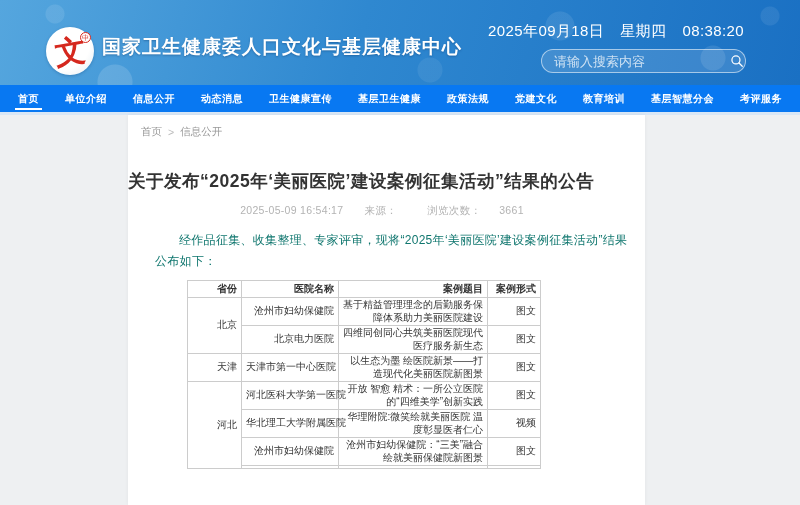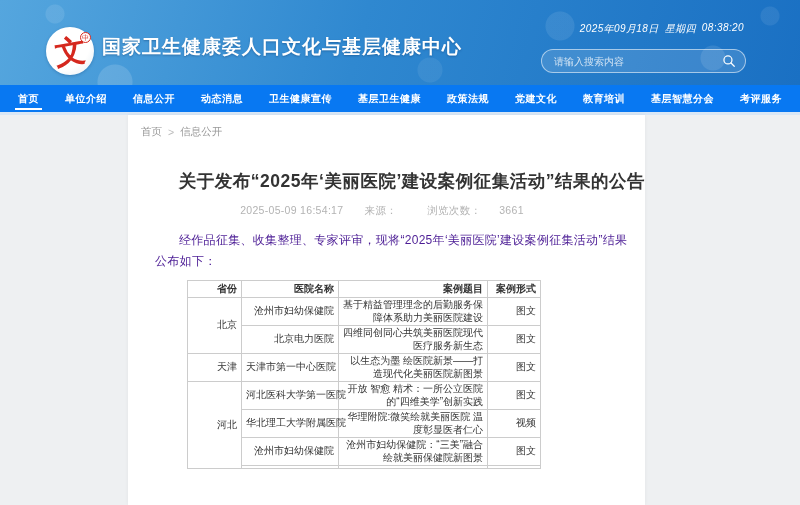--- a/index.html
+++ b/index.html
@@ -37,32 +37,32 @@
     position:absolute; top:5px; right:3px; width:11px; height:11px; border-radius:50%;
     border:1px solid #d5281e; color:#d5281e; font-size:7px; line-height:9px;
     text-align:center; background:#fff;
   }
   .site-title {
     position:absolute; left:102px; top:34px; color:#ffffff;
     font-size:19px; font-weight:bold; letter-spacing:1px;
     text-shadow:0 1px 2px rgba(0,40,90,.35); white-space:nowrap;
   }
   .datetime {
-    position:absolute; top:22px; right:56px; display:flex; gap:6px;
-    color:#ffffff; font-size:10px; letter-spacing:.4px;font-style:italic;
+    position:absolute; top:22px; right:56px; display:flex; gap:16px;
+    color:#ffffff; font-size:15px; letter-spacing:.4px;
   }
   .search-box {
     position:absolute; left:541px; top:49px; width:205px; height:24px;
     border:1px solid rgba(255,255,255,.55); border-radius:12px;
     background:rgba(255,255,255,.13);
     display:flex; align-items:center; padding:0 9px 0 12px;
   }
   .search-input {
     flex:1; background:transparent; border:none; outline:none;
-    color:#ffffff; font-size:10px; font-family:inherit;
+    color:#ffffff; font-size:13px; font-family:inherit;
   }
   .search-input::placeholder { color:rgba(255,255,255,.75); }
   .search-icon-btn { display:flex; align-items:center; cursor:pointer; background:none; border:none; padding:0; }
 
   
   .main-nav {
     position:absolute; top:85px; left:0; width:800px; height:27px;
     background:#0878f2; display:flex; justify-content:center; align-items:stretch;
   }
   .nav-item {
@@ -83,29 +83,29 @@
     background:#ffffff; overflow:hidden; box-shadow:0 0 4px rgba(0,0,0,.05);
   }
   .breadcrumb {
     padding:10px 0 0 13px; font-size:10.5px; color:#999;
     display:flex; gap:6px; align-items:center;
   }
   .bc-link { color:#999; cursor:pointer; }
   .bc-sep  { color:#bbb; }
 
   .article-title {
-    margin-top:30px; text-align:right;
+    margin-top:30px; text-align:left;
     font-size:17.5px; font-weight:bold; color:#333; letter-spacing:.5px;
   }
   .article-meta {
     margin-top:11px; text-align:center; font-size:10.5px; color:#b3b3b3; letter-spacing:.3px;
   }
   .article-meta span { margin:0 9px; }
   .article-body {
-    margin:12px 14px 0 27px; font-size:12px; color:#4c1d95;
+    margin:12px 14px 0 27px; font-size:12px; color:#0f766e;
     line-height:1.75; text-indent:2em; letter-spacing:.3px;
   }
   .section-heading {
     margin:12px 0 0 77px; font-size:12px; font-weight:bold; color:#333; letter-spacing:.3px;
   }
 
   
   .case-table {
     margin:8px 0 0 59px; width:353px; table-layout:fixed;
     border-collapse:collapse; font-size:10px; color:#333;

